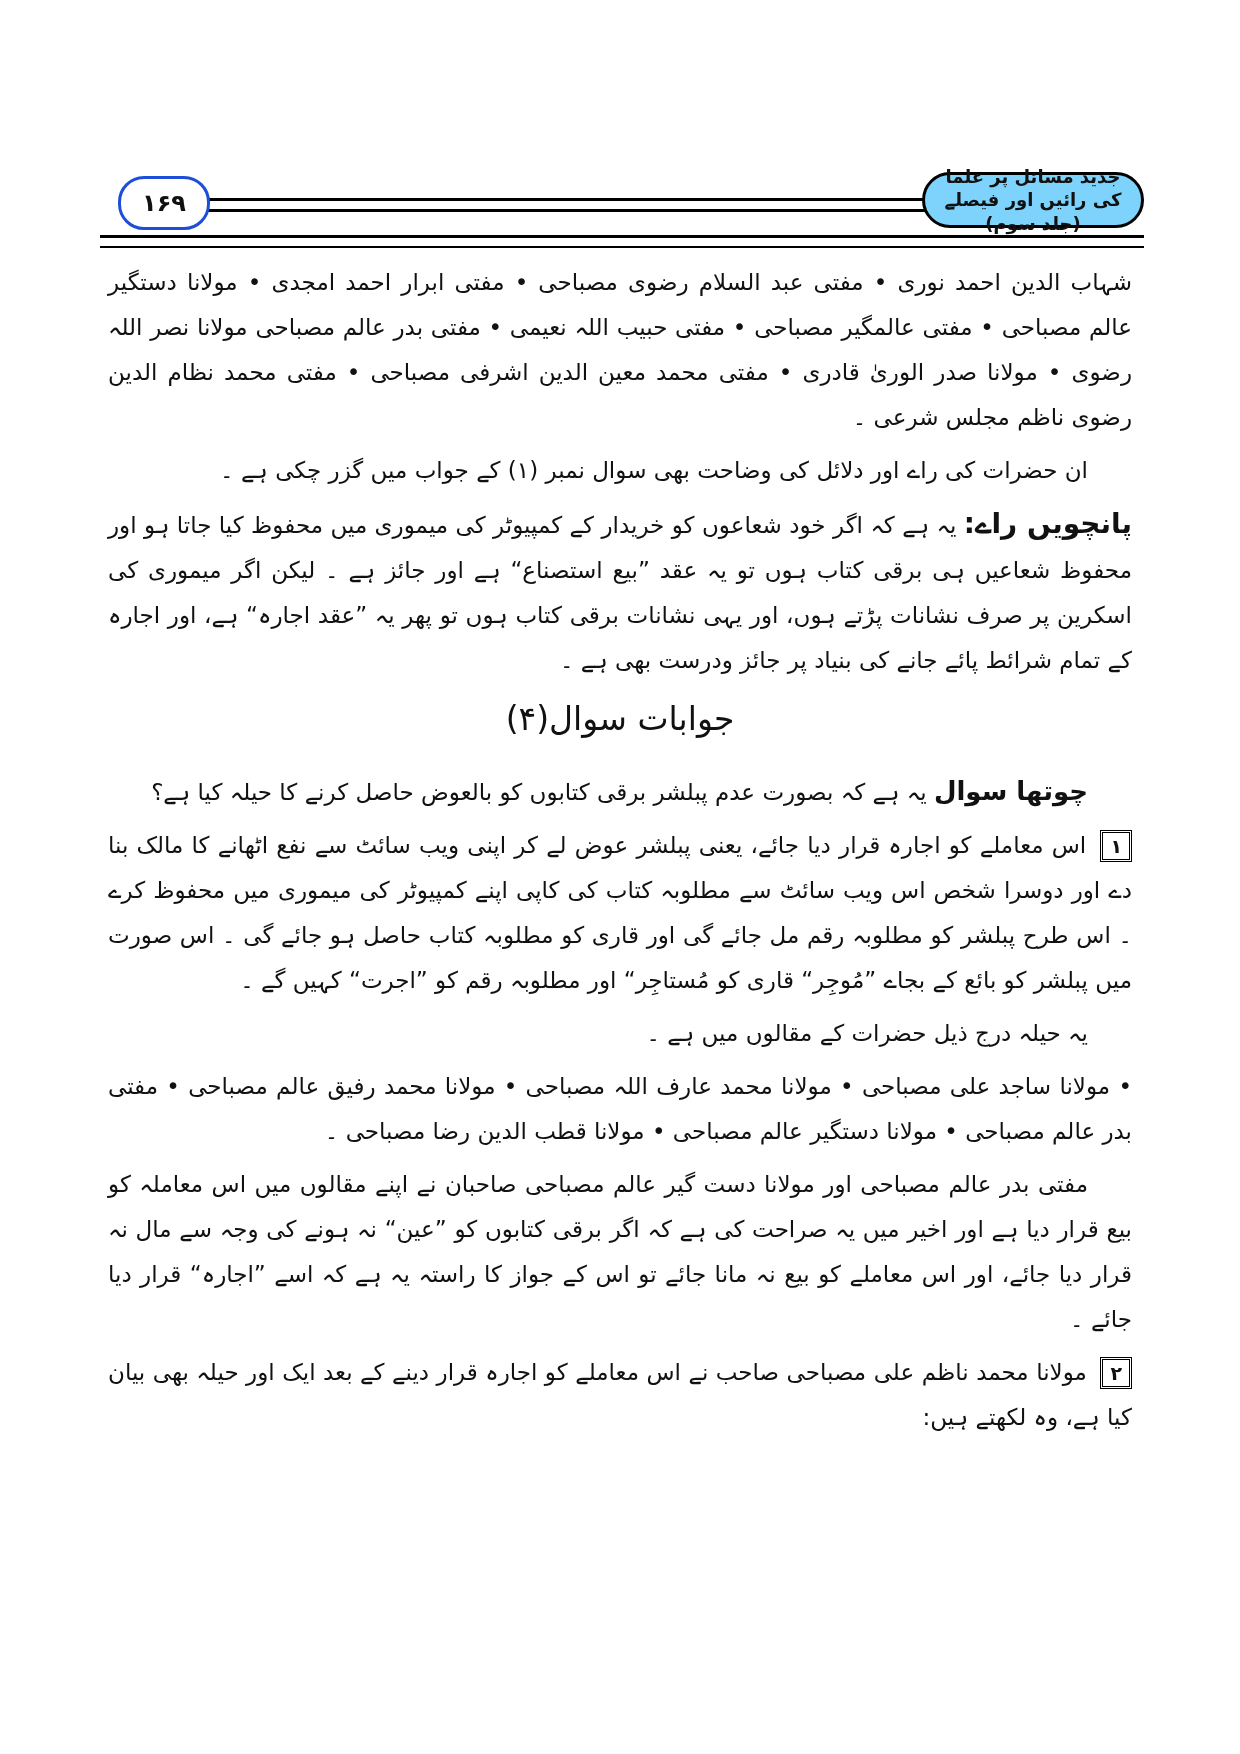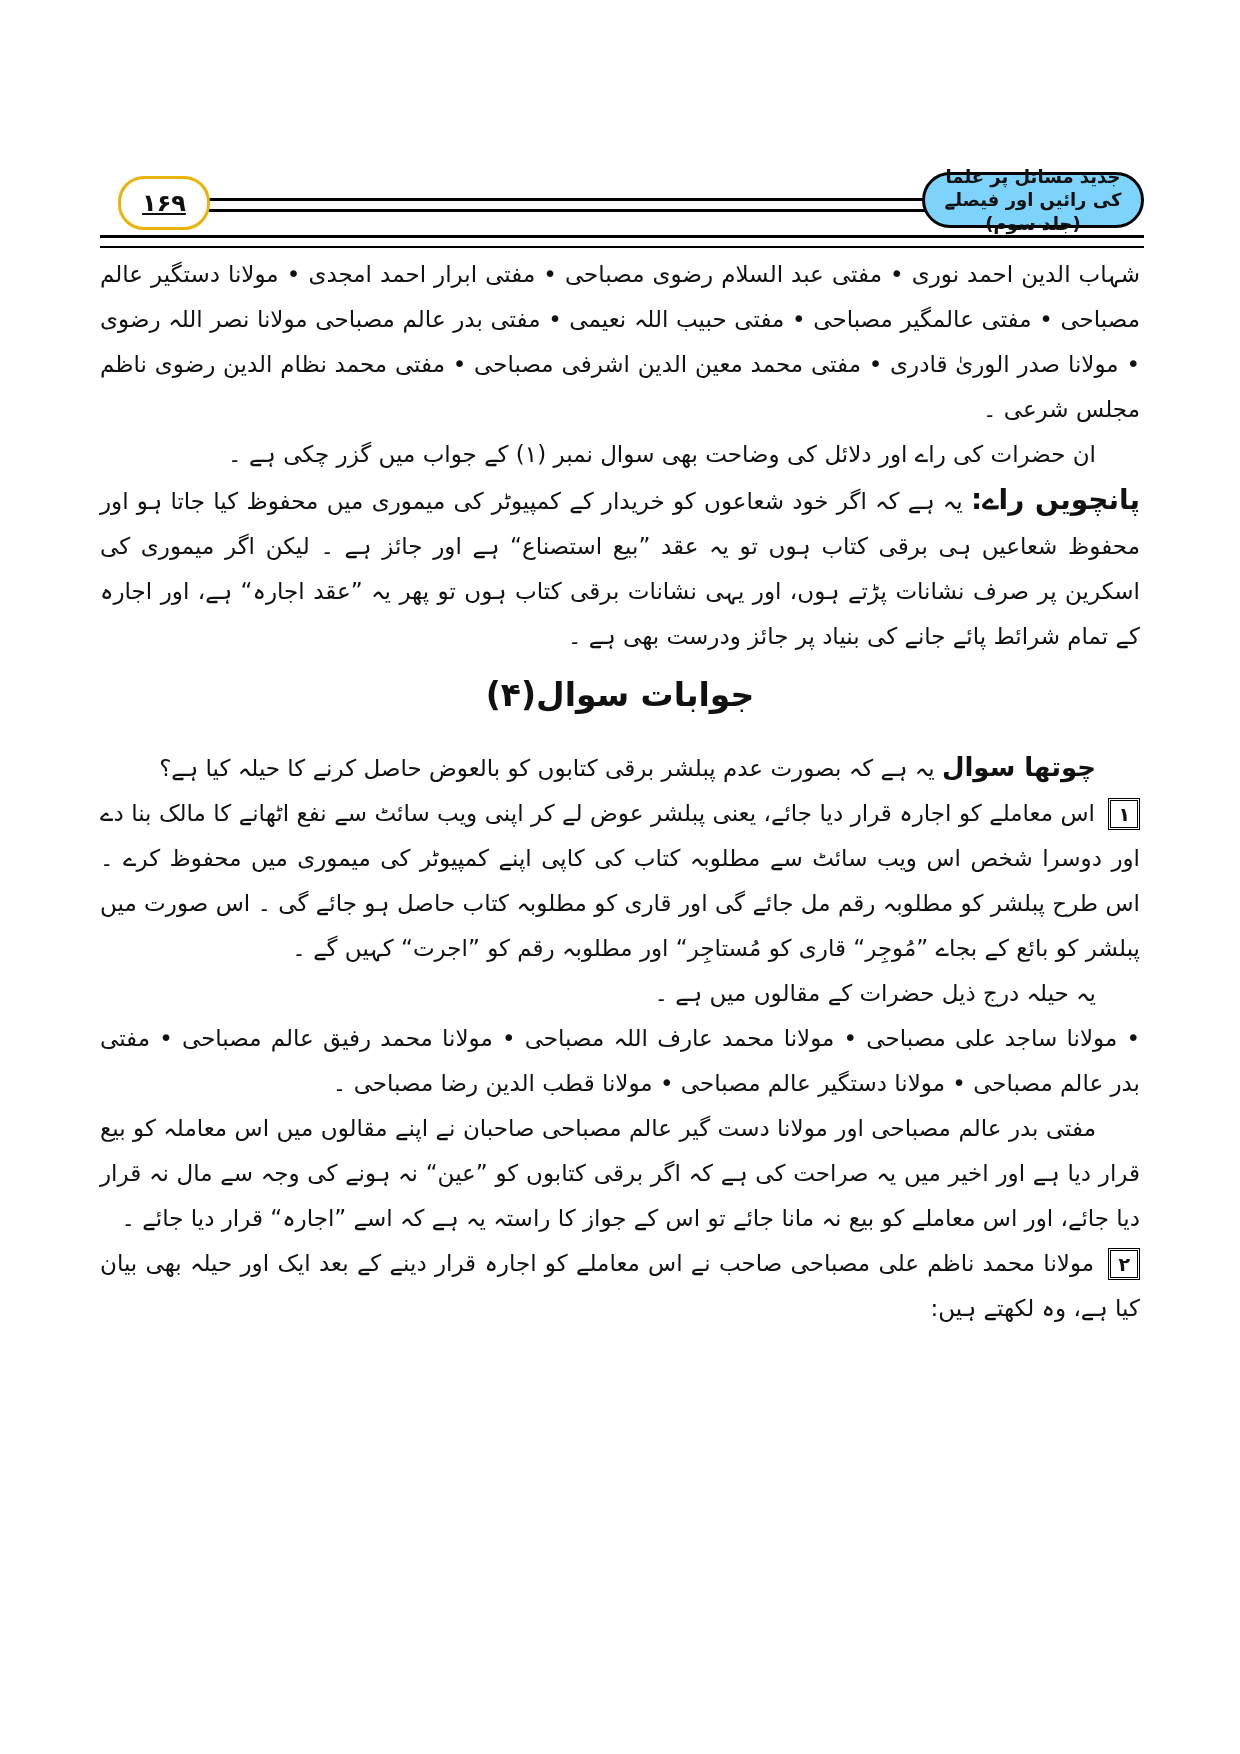--- a/index.html
+++ b/index.html
@@ -27,27 +27,26 @@
   .hdr-underline{
     position:absolute;
     left:0;right:0;bottom:0;height:8px;
     border-top:3px solid #000;
     border-bottom:2px solid #000;
   }
   .page-pill{
     position:absolute;
     left:18px;top:4px;
     width:86px;height:48px;
-    border:3px solid #eab308;
+    border:3px solid #1d4ed8;
     border-radius:26px;
     background:#fff;
     display:flex;align-items:center;justify-content:center;
     font-size:24px;font-weight:bold;
     z-index:2;
-    text-decoration:underline;
   }
   .title-pill{
     position:absolute;
     right:0;top:0;
     width:222px;height:56px;
     border:3px solid #000;
     border-radius:30px;
     background:#7dd3fc;
     display:flex;align-items:center;justify-content:center;
     text-align:center;
@@ -59,35 +58,35 @@
   }
   
   .bodytext{
     position:absolute;
     top:252px;left:100px;right:100px;
     font-size:23px;
     line-height:45px;
     text-align:justify;
     direction:rtl;
   }
-  .bodytext p{margin:0;}
+  .bodytext p{margin:8px;}
   .indent{text-indent:44px;}
   .lead{
     font-weight:bold;
     font-size:28px;
   }
   .lead2{
     font-weight:bold;
     font-size:26px;
   }
   .heading{
     margin:10px 0 24px 0;
     text-align:center;
     font-size:33px;
-    font-weight:bold;
+    font-weight:normal;
     line-height:52px;
   }
   .numbox{
     display:inline-block;
     border:3px double #000;
     padding:0 7px;
     margin-left:6px;
     font-size:19px;
     line-height:26px;
     font-weight:bold;

